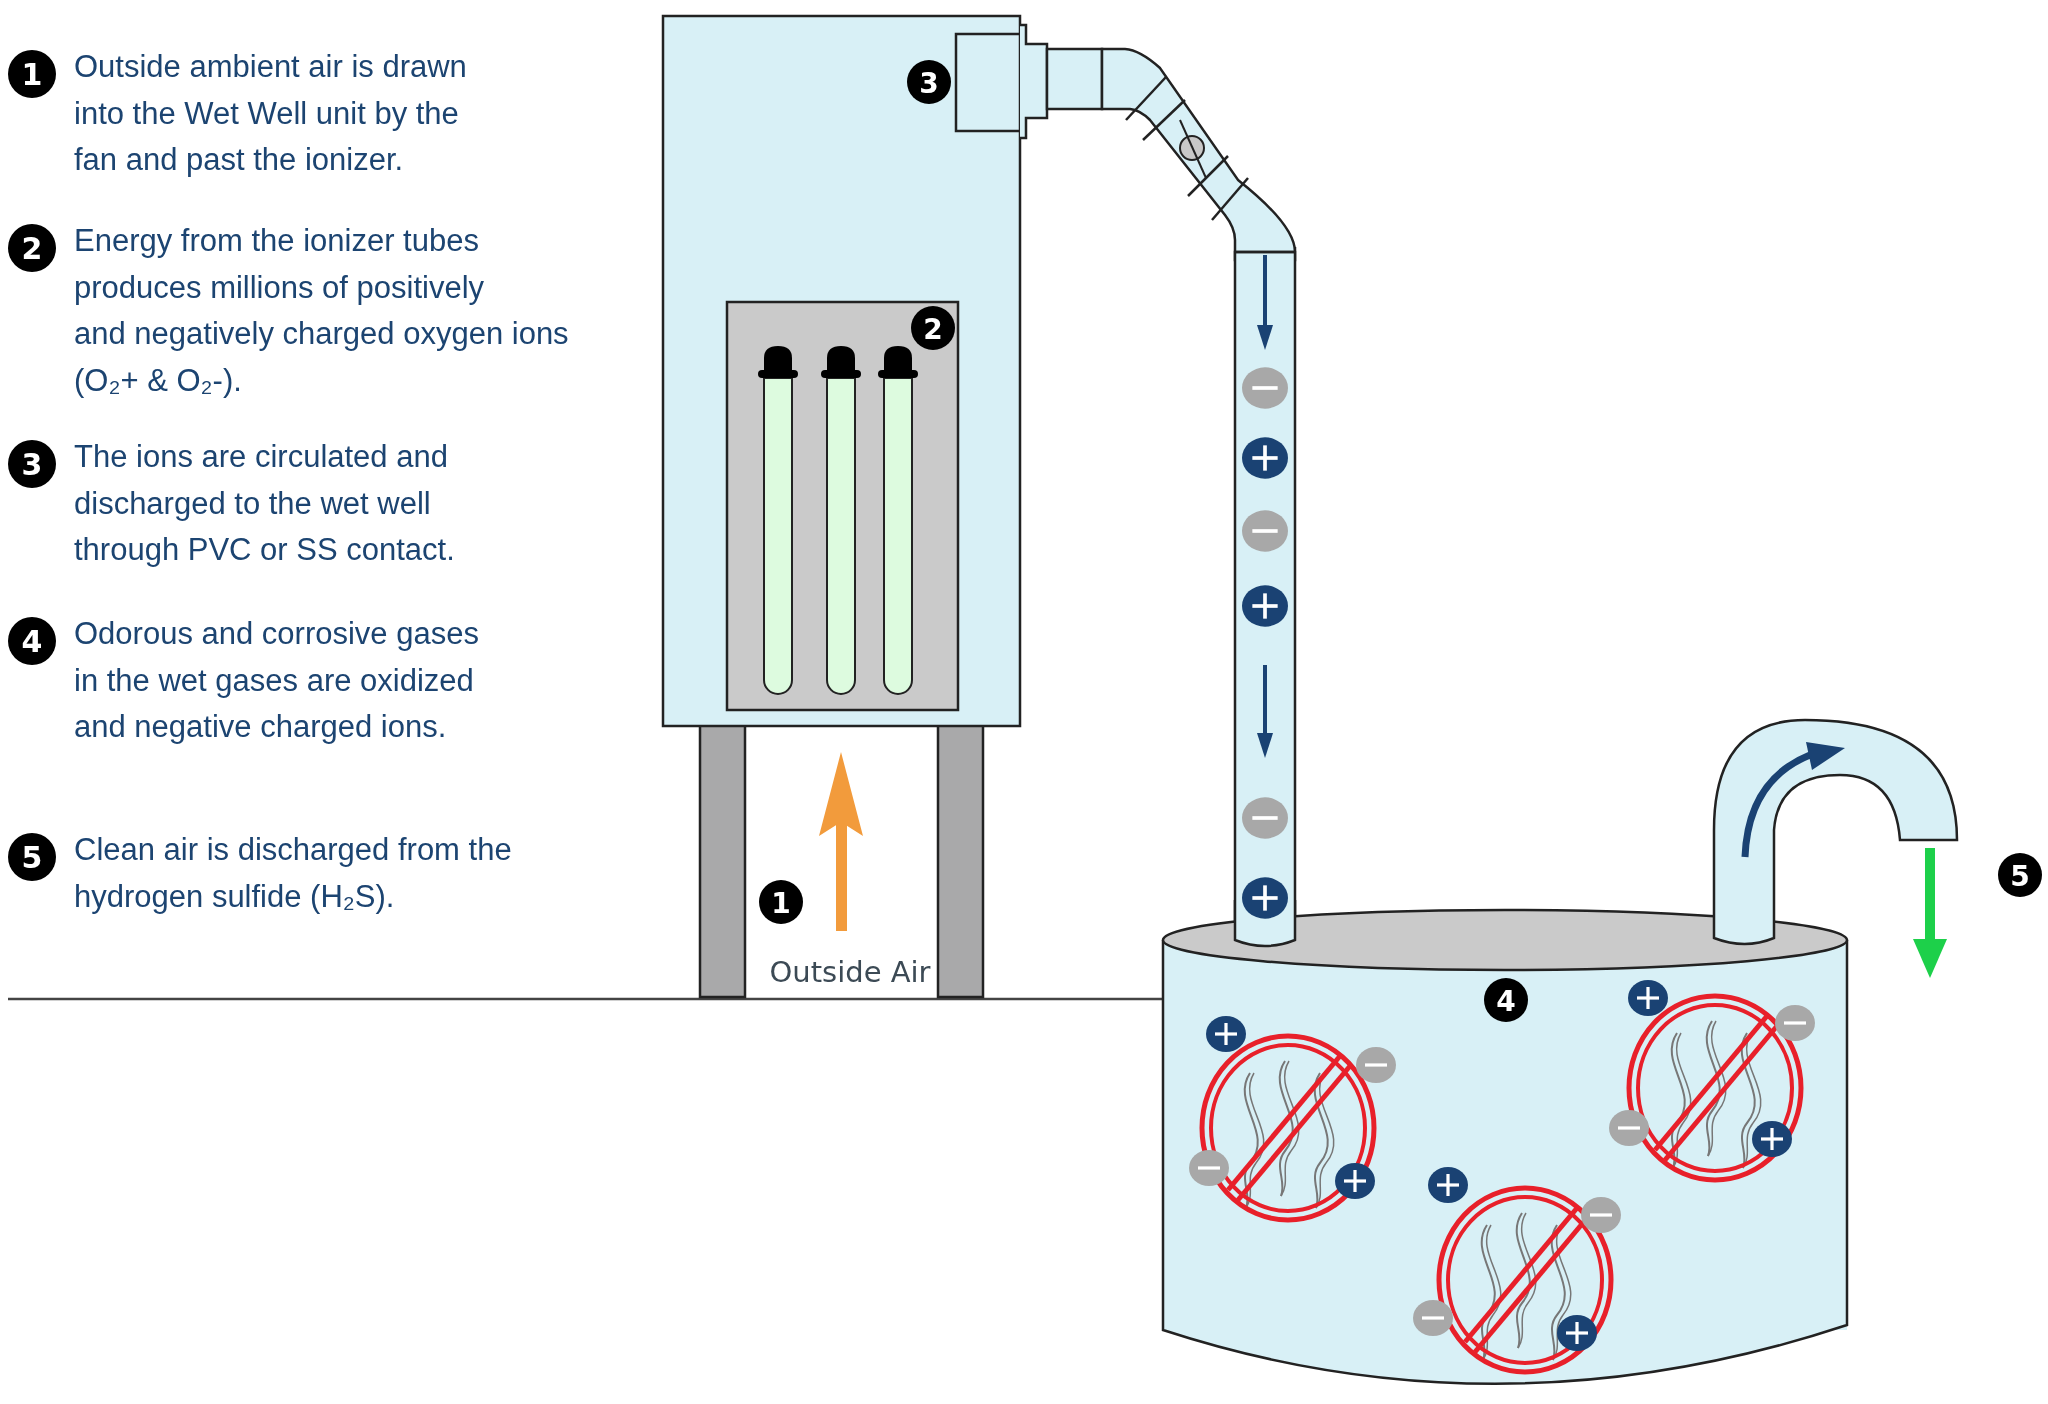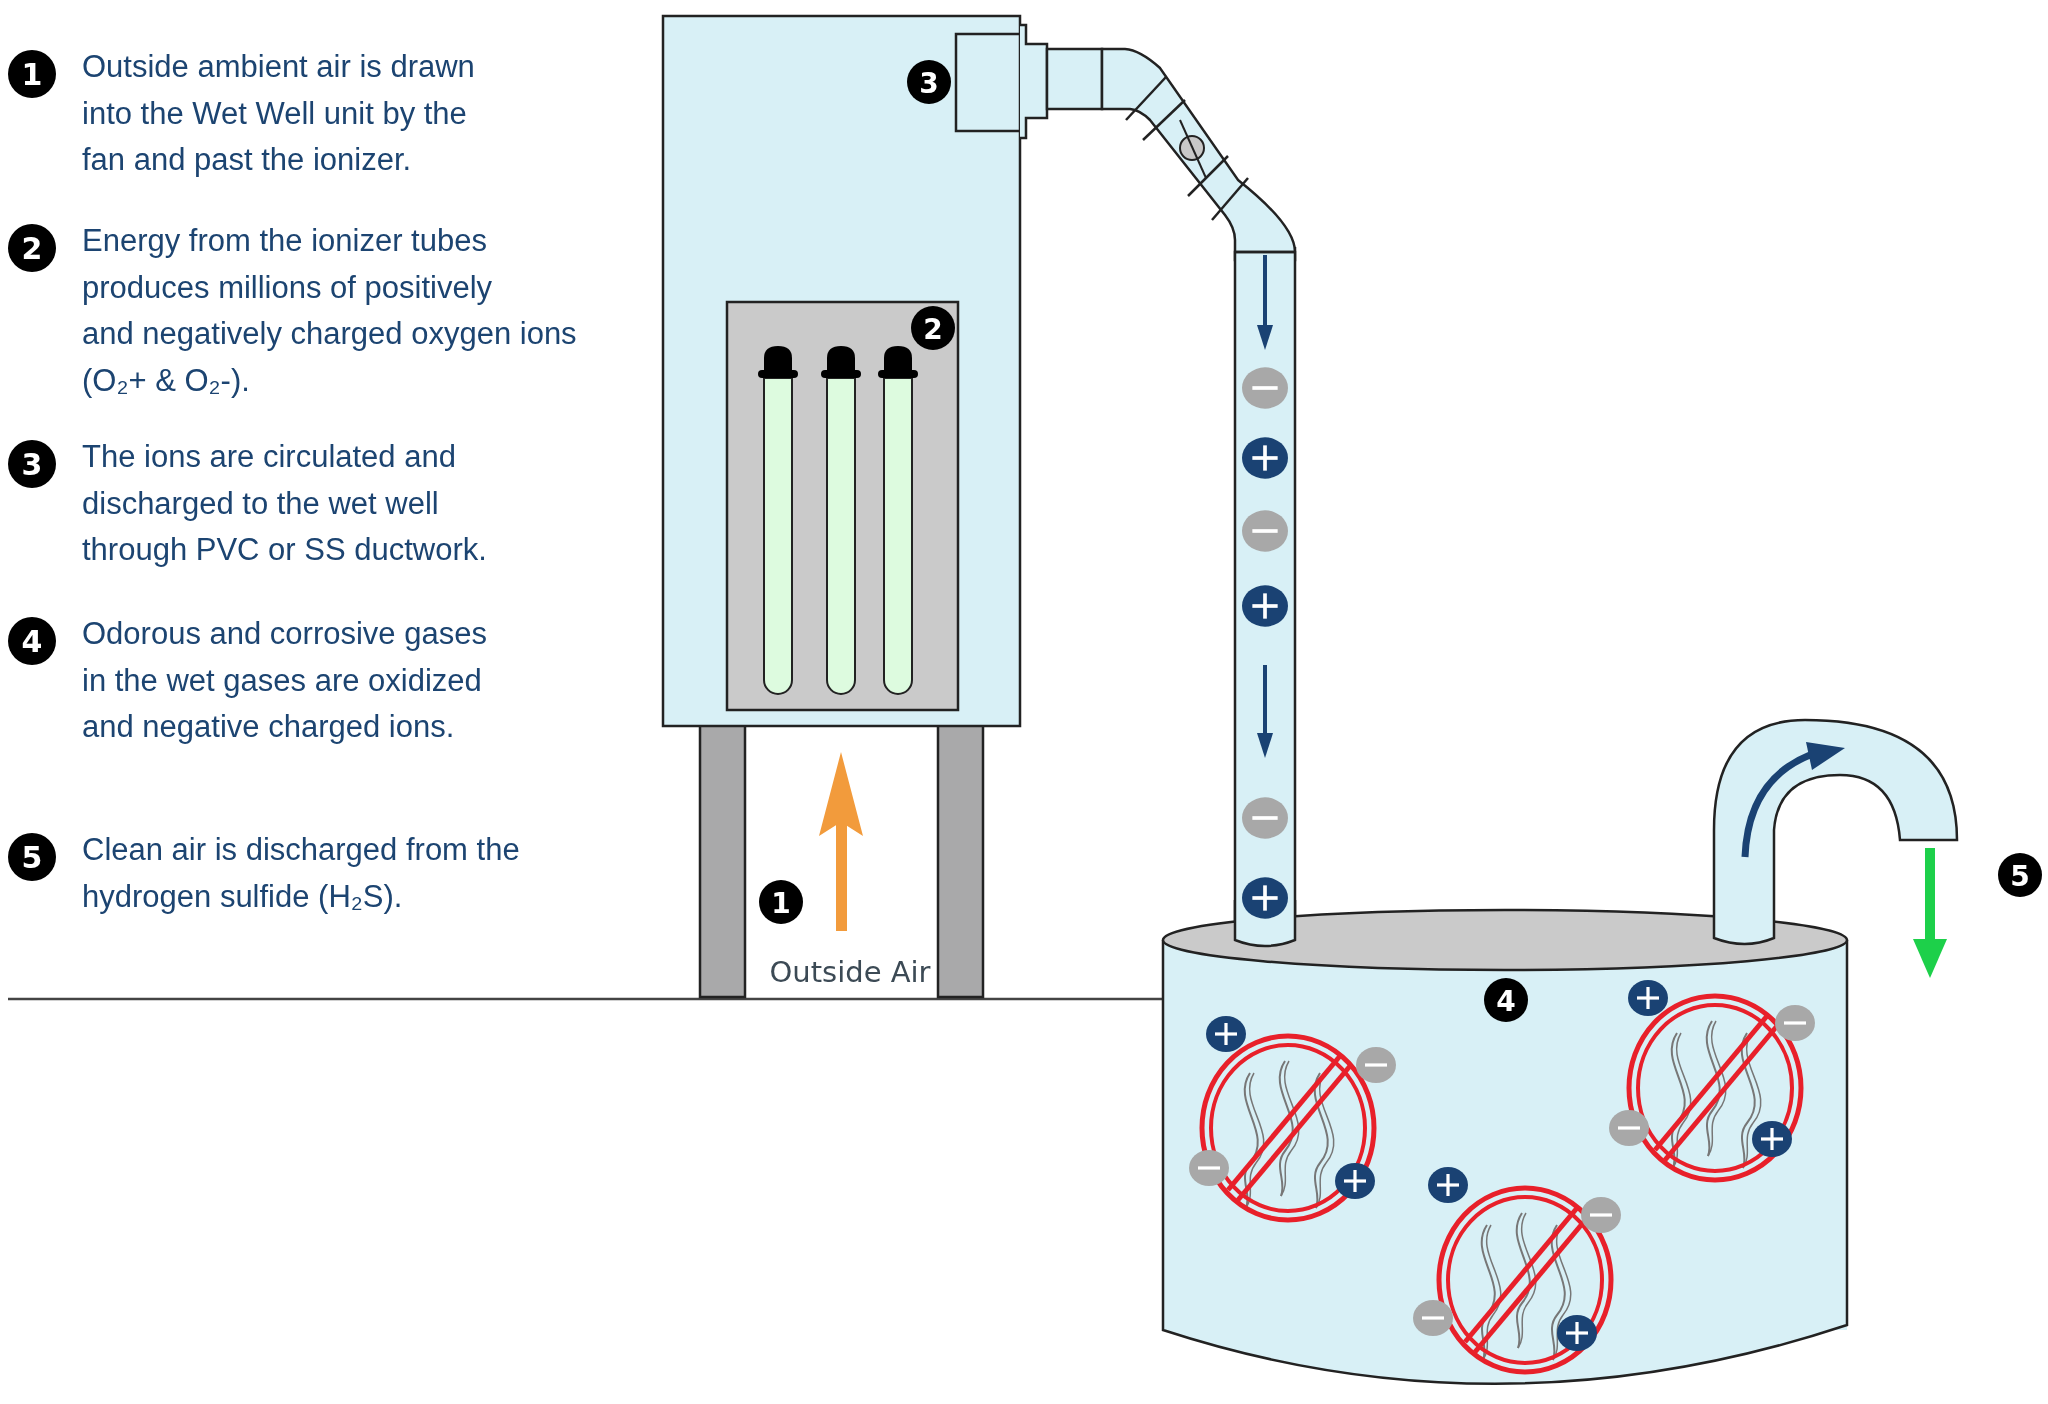--- a/index.html
+++ b/index.html
@@ -1,20 +1,20 @@
 <!DOCTYPE html>
 <html><head>
 <meta charset="utf-8">
 <style>
   html, body { margin: 0; padding: 0; background: #ffffff; }
   body { width: 2048px; height: 1404px; position: relative; overflow: hidden; font-family: "Liberation Sans", sans-serif; }
   #diagram { position: absolute; left: 0; top: 0; width: 2048px; height: 1404px; }
   .step { position: absolute; left: 8px; display: flex; align-items: flex-start; }
   .step-badge { width: 48px; height: 48px; border-radius: 50%; background: #000; color: #fff; display: flex; align-items: center; justify-content: center; font-family: "DejaVu Sans", sans-serif; font-weight: bold; font-size: 30px; flex: 0 0 auto; margin-top: 0px; }
-  .step-text { margin-left: 26px; color: #1c4471; font-size: 31px; line-height: 46.5px; margin-top: -6px; }
+  .step-text { margin-left: 18px; color: #1c4471; font-size: 31px; line-height: 46.5px; margin-top: -6px; }
   .step-text .line { display: block; white-space: nowrap; }
   .svgtext { font-family: "DejaVu Sans", sans-serif; }
 </style>
 </head>
 <body>
 
 <div class="step" style="top:50px;">
   <div class="step-badge">1</div>
   <div class="step-text">
     <span class="line">Outside ambient air is drawn</span>
@@ -29,21 +29,21 @@
     <span class="line">produces millions of positively</span>
     <span class="line">and negatively charged oxygen ions</span>
     <span class="line">(O₂+ &amp; O₂-).</span>
   </div>
 </div>
 <div class="step" style="top:440px;">
   <div class="step-badge">3</div>
   <div class="step-text">
     <span class="line">The ions are circulated and</span>
     <span class="line">discharged to the wet well</span>
-    <span class="line">through PVC or SS ductwork.</span>
+    <span class="line">through PVC or SS contact.</span>
   </div>
 </div>
 <div class="step" style="top:617px;">
   <div class="step-badge">4</div>
   <div class="step-text">
     <span class="line">Odorous and corrosive gases</span>
     <span class="line">in the wet gases are oxidized</span>
     <span class="line">and negative charged ions.</span>
   </div>
 </div>

